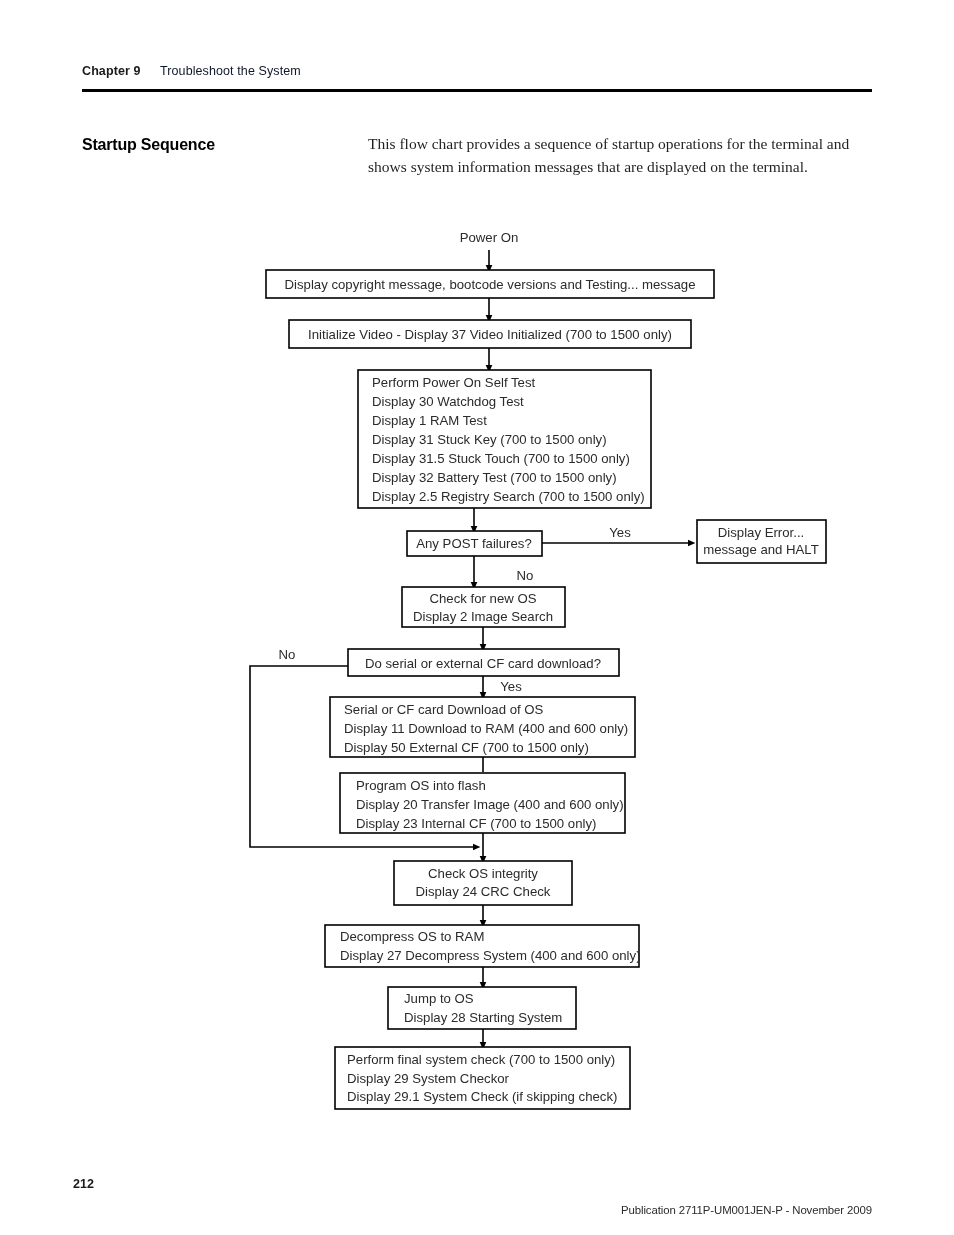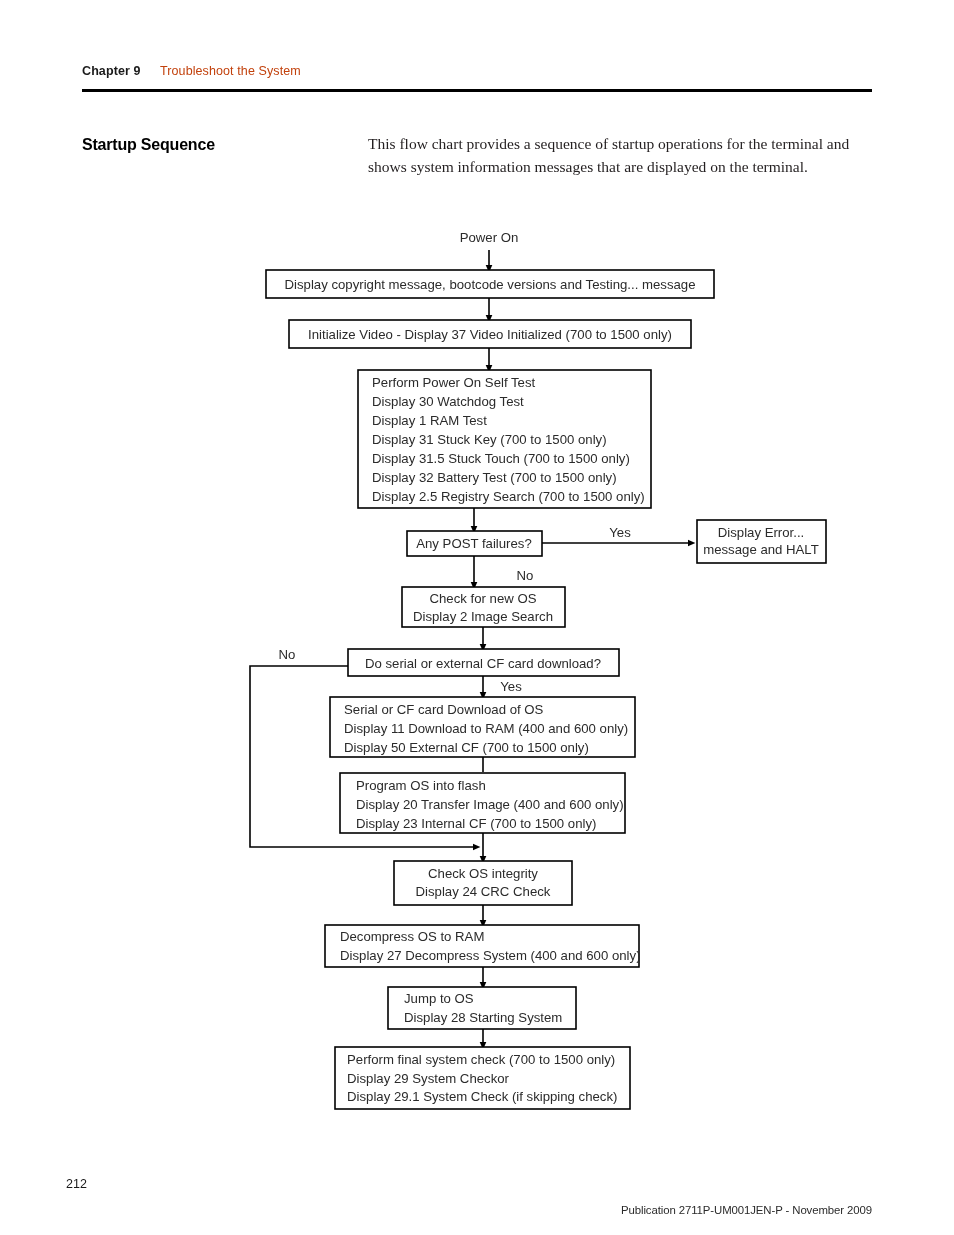--- a/index.html
+++ b/index.html
@@ -30,21 +30,21 @@
   }
   .hdr-chapter {
     font-weight: bold;
     font-size: 12.5px;
     letter-spacing: 0.1px;
     color: #1a1a1a;
     width: 78px;
   }
   .hdr-title {
     font-size: 12.5px;
-    color: #c2410c;
+    color: #0f172a;
     letter-spacing: 0.1px;
   }
   .hdr-rule {
     position: absolute;
     left: 82px;
     top: 89px;
     width: 790px;
     height: 3px;
     background: #000000;
   }
@@ -96,23 +96,23 @@
     fill: #2b2b2b;
   }
   #flow text.lbl {
     font-size: 13.2px;
     fill: #2b2b2b;
   }
 
   
   .footer-page {
     position: absolute;
-    left: 66px;
+    left: 73px;
     top: 1177px;
-    font-weight: normal;
+    font-weight: bold;
     font-size: 12.5px;
     color: #1a1a1a;
   }
   .footer-pub {
     position: absolute;
     right: 82px;
     top: 1204px;
     font-size: 11.4px;
     color: #2b2b2b;
     letter-spacing: -0.1px;

